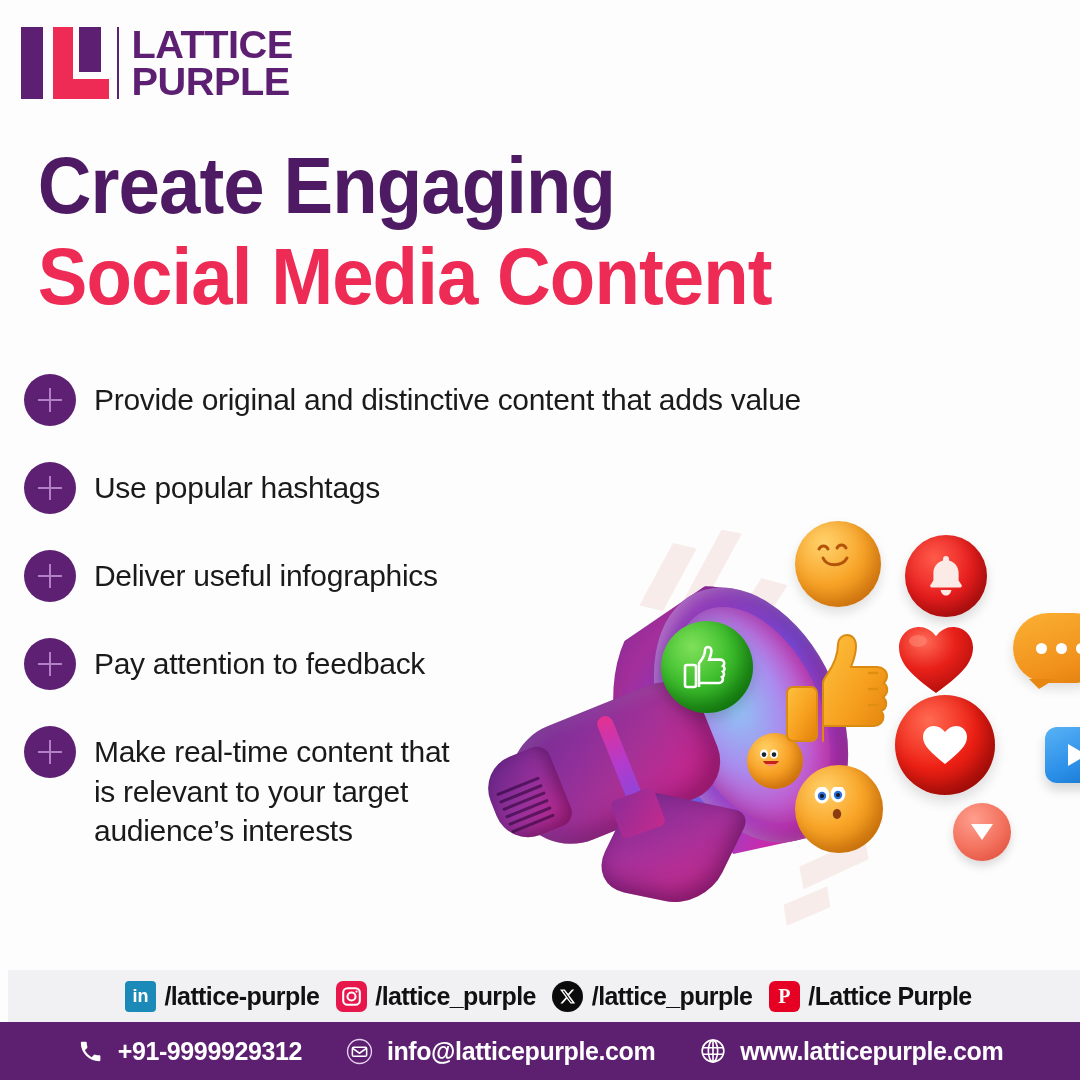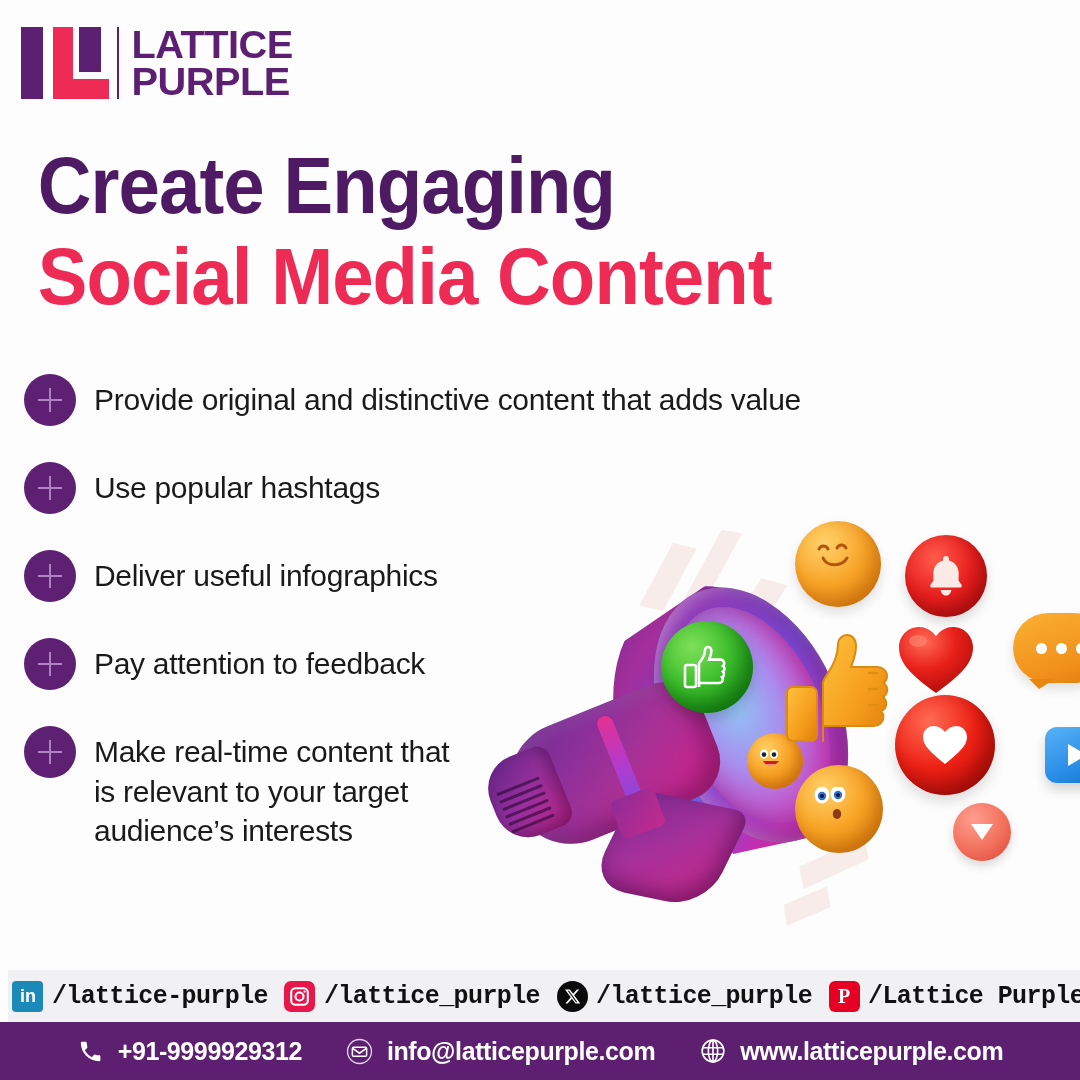--- a/index.html
+++ b/index.html
@@ -183,21 +183,21 @@
   .bolt { position:absolute; background:#F7E9E7; opacity:.85; }
 
   
   .social-bar {
     position:absolute; left:8px; top:970px; width:1080px; height:52px;
     background:#F1F0F3; display:flex; align-items:center; justify-content:center; gap:16px;
   }
   .soc { display:flex; align-items:center; gap:8px; }
   .soc-ic { width:32px; height:32px; flex:0 0 auto; display:flex; align-items:center; justify-content:center; }
   .soc-label {
-    font-family:Liberation Mono, monospace;
+    font-family:Liberation Sans, sans-serif;
     font-weight:bold; font-size:25px; color:#111; letter-spacing:-0.6px;
   }
   .li-box { width:31px; height:31px; border-radius:4px; background:#1C8AB8; color:#fff;
             font-weight:bold; font-size:18px; display:flex; align-items:center; justify-content:center;
             font-family:"Liberation Sans", sans-serif; }
   .ig-box { width:31px; height:31px; border-radius:7px; background:#E8174B; display:flex;
             align-items:center; justify-content:center; }
   .x-box  { width:31px; height:31px; border-radius:50%; background:#0B0B0B; color:#fff;
             font-weight:bold; font-size:19px; display:flex; align-items:center; justify-content:center; }
   .pin-box{ width:31px; height:31px; border-radius:6px; background:#E60023; color:#fff;

